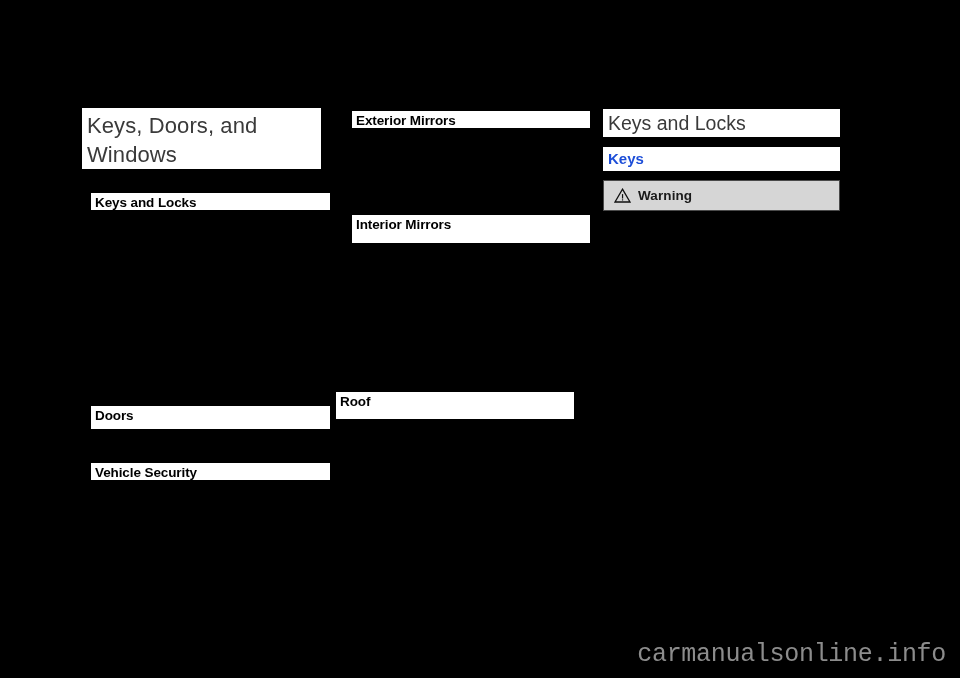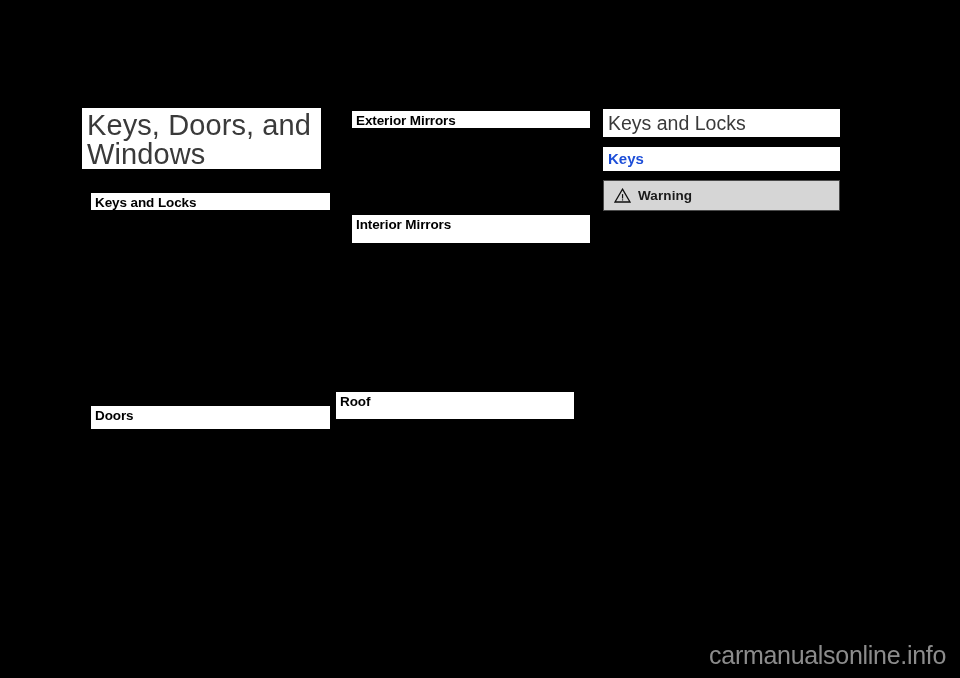--- a/index.html
+++ b/index.html
@@ -27,21 +27,21 @@
     position: absolute;
     background: #ffffff;
     box-sizing: border-box;
     overflow: hidden;
   }
 
   
   .chapter-title {
     padding: 3px 5px 4px 5px;
     color: #3a3a3a;
-    font-size: 29px;
+    font-size: 22px;
     font-weight: 400;
     line-height: 29px;
     letter-spacing: 0.1px;
   }
 
   
   .toc-head {
     color: #000000;
     font-size: 13.5px;
     font-weight: bold;
@@ -101,33 +101,35 @@
     position: absolute;
     right: 14px;
     bottom: 8px;
     color: #8c8c8c;
     font-size: 25px;
     font-weight: 400;
     letter-spacing: -0.3px;
     line-height: 30px;
     white-space: nowrap;
     user-select: none;
+    font-family: Liberation Mono, monospace;
   }
 </style>
 </head>
 <body>
 
 <div class="page">
 
   <div class="box chapter-title" style="left:82px; top:108px; width:239px; height:61px;">Keys, Doors, and Windows</div>
 
   <div class="box toc-head" style="left:82px; top:193px; width:239px; height:17px;">Keys and Locks</div>
 
   <div class="box toc-head" style="left:82px; top:406px; width:239px; height:23px;">Doors</div>
 
+  <div class="box toc-head" style="left:82px; top:463px; width:239px; height:17px;">Vehicle Security</div>
 
   <div class="box toc-head" style="left:343px; top:111px; width:238px; height:17px;">Exterior Mirrors</div>
 
   <div class="box toc-head" style="left:343px; top:215px; width:238px; height:28px;">Interior Mirrors</div>
 
 
   <div class="box toc-head" style="left:327px; top:392px; width:238px; height:27px;">Roof</div>
 
   <div class="box sec-title" style="left:603px; top:109px; width:237px; height:28px;">Keys and Locks</div>
 

